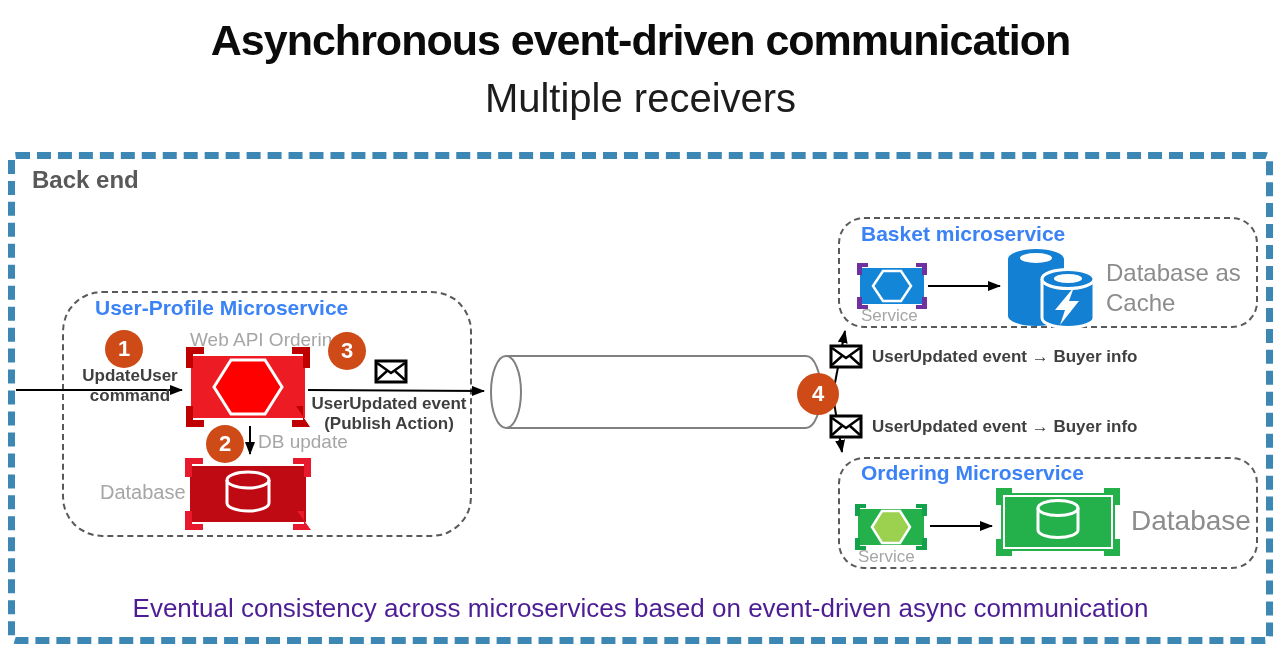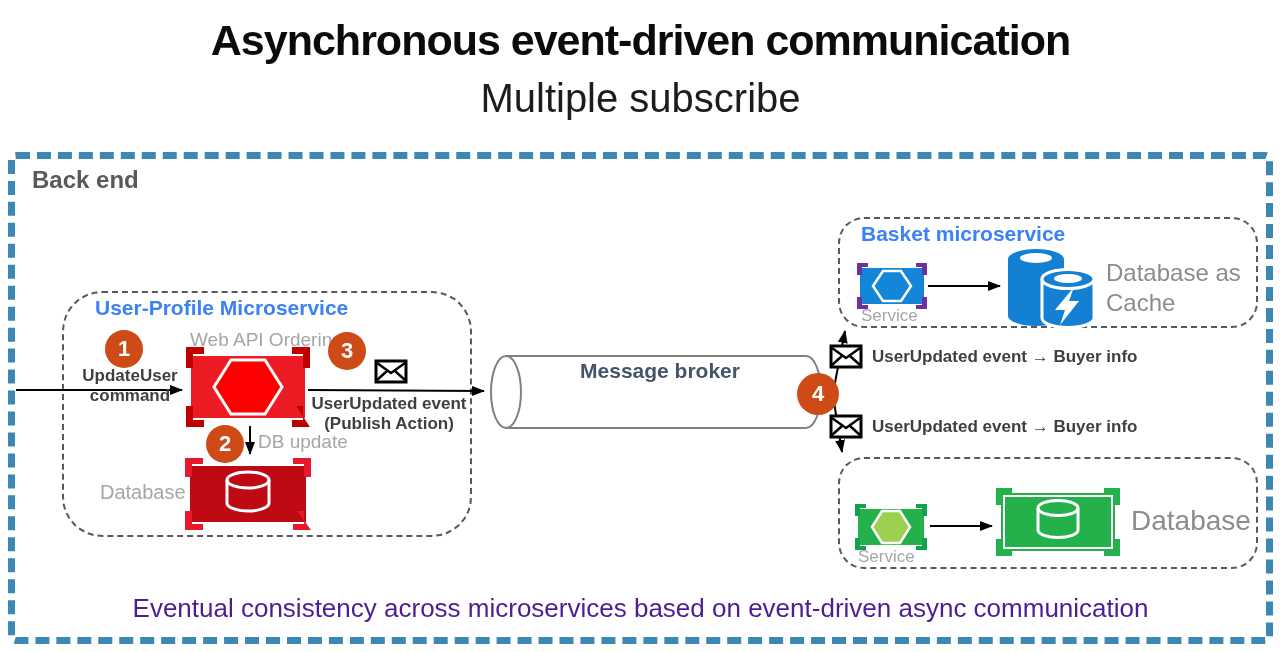--- a/index.html
+++ b/index.html
@@ -38,21 +38,21 @@
 
   svg{display:block;}
   .overlay{left:0;top:0;width:1281px;height:652px;pointer-events:none;}
 </style>
 </head>
 <body>
 
 <div class="canvas">
 
   <div class="abs main-title">Asynchronous event-driven communication</div>
-  <div class="abs sub-title">Multiple subscribe</div>
+  <div class="abs sub-title">Multiple receivers</div>
 
   <div class="abs outer-box"></div>
   <div class="abs backend-label">Back end</div>
 
   <div class="abs group-box up-box"></div>
   <div class="abs group-box basket-box"></div>
   <div class="abs group-box ordering-box"></div>
 
   <svg class="abs overlay" viewBox="0 0 1281 652">
     <defs>
@@ -115,21 +115,20 @@
       <path d="M42,22 v23 a21,8 0 0 0 42,0 v-23"></path>
       <ellipse cx="63" cy="22" rx="21" ry="8"></ellipse>
     </g>
   </svg>
 
   <svg class="abs" style="left:486px;top:353px;" width="348" height="78" viewBox="0 0 348 78">
     <path d="M20,3 H320 a15,36 0 1 1 0,72 H20" fill="#fff" stroke="#808080" stroke-width="2"></path>
     <ellipse cx="20" cy="39" rx="15" ry="36" fill="#fff" stroke="#808080" stroke-width="2"></ellipse>
   </svg>
   <div class="abs broker-text">
-    <div class="broker-line1">Message broker</div>
   </div>
 
   <div class="abs badge badge4" style="left:797px;top:373px;">4</div>
 
   <svg class="abs" style="left:829px;top:344px;" width="34" height="25" viewBox="0 0 34 25">
     <rect x="2" y="2" width="30" height="21" fill="#fff" stroke="#000" stroke-width="3"></rect>
     <path d="M3,4 L17,14 L31,4" fill="none" stroke="#000" stroke-width="2.4"></path>
     <path d="M3,21 L13,12 M31,21 L21,12" fill="none" stroke="#000" stroke-width="2.4"></path>
   </svg>
   <div class="abs bold-dark" style="left:872px;top:347px;">UserUpdated event → Buyer info</div>
@@ -159,20 +158,21 @@
     <ellipse cx="30" cy="12" rx="16" ry="5" fill="#fff"></ellipse>
     <g>
       <path d="M36,33 v39 a26,9.5 0 0 0 52,0 v-39" fill="#1380D4" stroke="#fff" stroke-width="3"></path>
       <ellipse cx="62" cy="33" rx="26" ry="9.5" fill="#1380D4" stroke="#fff" stroke-width="3"></ellipse>
       <ellipse cx="62" cy="32.5" rx="14" ry="4.5" fill="#fff"></ellipse>
       <polygon points="68,41 49,64 59,64 54,79 73,55 63,55" fill="#fff"></polygon>
     </g>
   </svg>
   <div class="abs lightgray-big" style="left:1106px;top:258px;width:155px;font-size:24px;line-height:30px;">Database as Cache</div>
 
+  <div class="abs group-title" style="left:861px;top:461px;">Ordering Microservice</div>
 
   <svg class="abs" style="left:855px;top:504px;" width="72" height="46" viewBox="0 0 72 46">
     <rect x="3" y="5" width="66" height="36" fill="#24B14C"></rect>
     <path d="M0,0 h11 v4 h-6 v8 h-5 z" fill="#12A24B"></path>
     <path d="M72,0 h-11 v4 h6 v8 h5 z" fill="#12A24B"></path>
     <path d="M0,46 h11 v-4 h-6 v-8 h-5 z" fill="#12A24B"></path>
     <path d="M72,46 h-11 v-4 h6 v-8 h5 z" fill="#12A24B"></path>
     <polygon points="17,23 27,7 45,7 55,23 45,39 27,39" fill="#9CD14F" stroke="#fff" stroke-width="2.5"></polygon>
   </svg>
   <div class="abs gray-label" style="left:858px;top:547px;font-size:17px;">Service</div>

